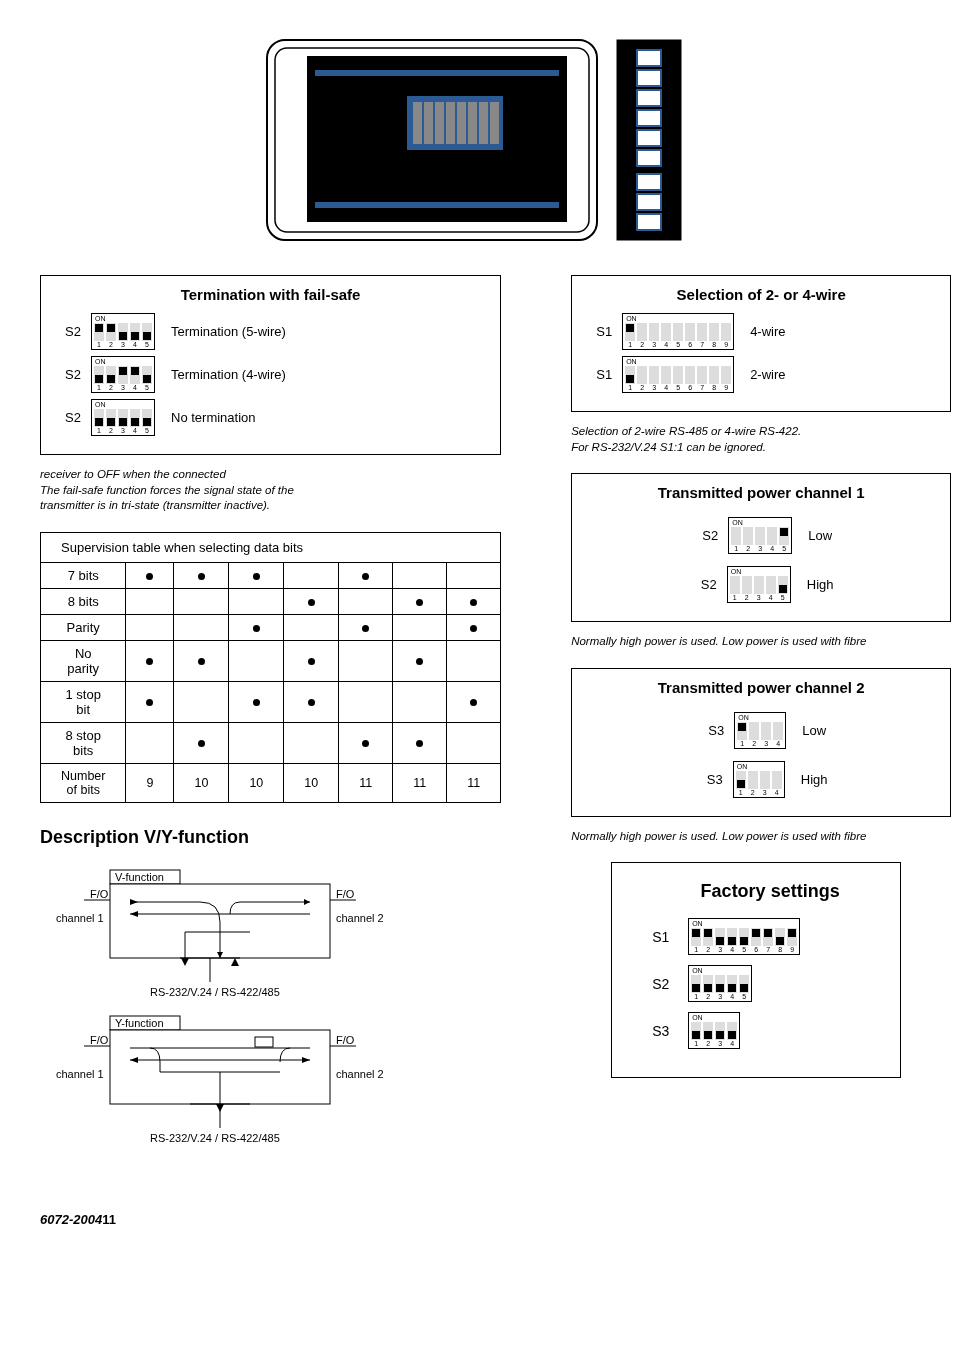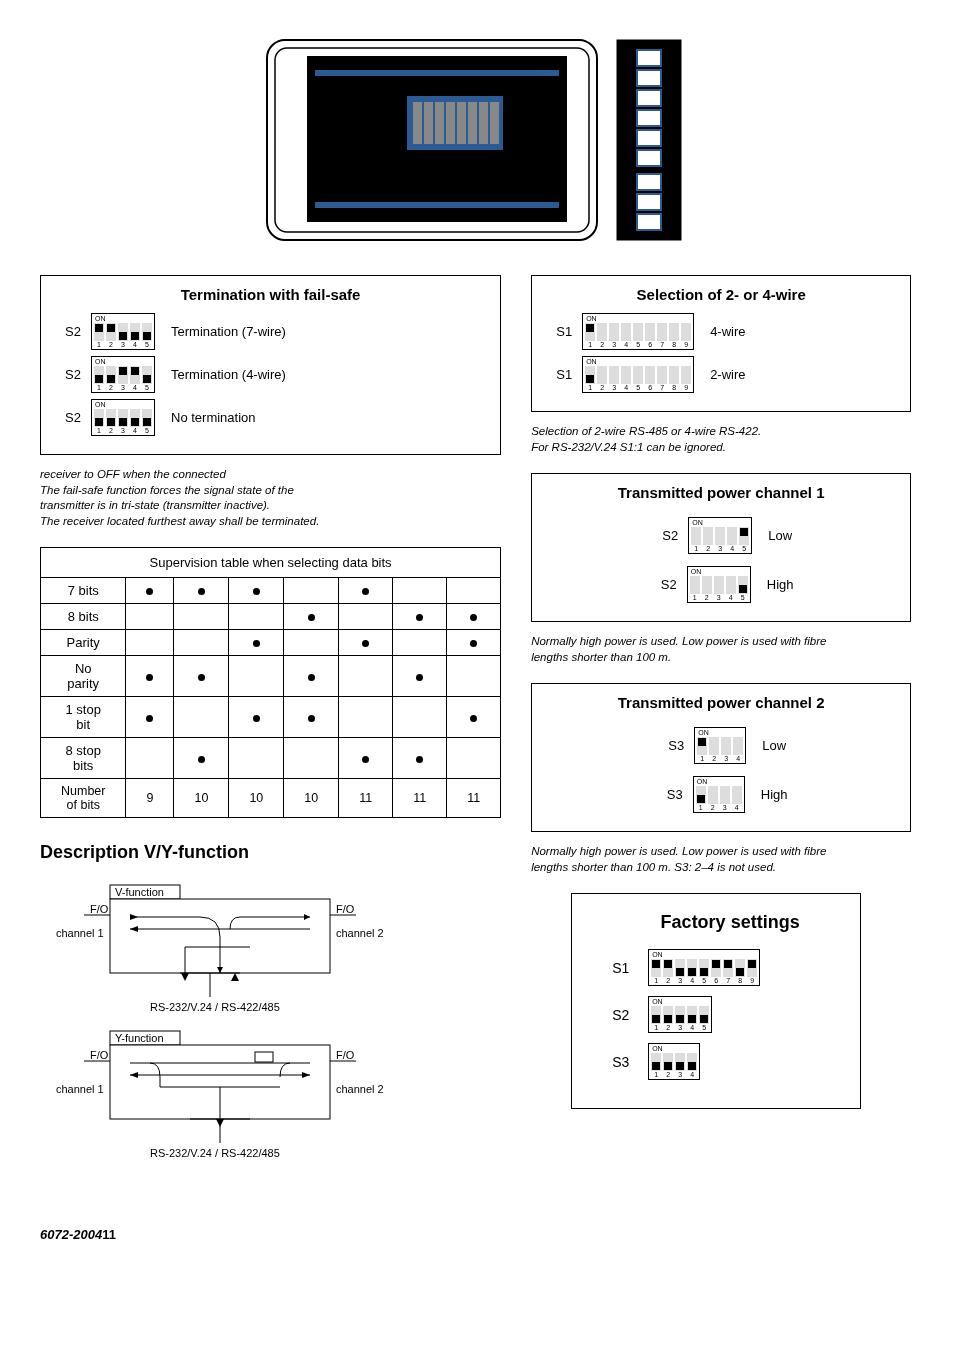--- a/index.html
+++ b/index.html
@@ -14,21 +14,21 @@
   }
   .top-figure {
     width: 440px;
     height: 220px;
     margin: 0 auto 25px auto;
     position: relative;
   }
   .top-figure svg { width: 100%; height: 100%; }
   .columns {
     display: flex;
-    gap: 20px;
+    gap: 60px;
   }
   .col { flex: 1; }
   .col-left { flex: 0 0 380px; }
   .col-right { flex: 0 0 380px; margin-left: 10px; }
   .panel {
     border: 1px solid #000;
     padding: 10px 12px 12px 12px;
     margin-bottom: 12px;
   }
   .panel-title {
@@ -98,22 +98,22 @@
     border-collapse: collapse;
     margin-bottom: 24px;
   }
   .sup-table td, .sup-table th {
     border: 1px solid #000;
     padding: 5px 20px;
     text-align: center;
     font-size: 13px;
   }
   .sup-table .sup-title {
-    text-align: center;
-    padding: 7px 4px;
+    text-align: left;
+    padding: 7px 20px;
   }
   .sup-table .row-label { text-align: center; width: 42%;}
   .sup-table .num-row td { font-size: 12.5px; }
   .dot { display:inline-block; width:7px; height:7px; border-radius:50%; background:#000; }
   h2.section-head {
     font-size: 18px;
     font-weight: bold;
     margin: 10px 0 14px 0;
   }
   .vy-diagram {
@@ -220,21 +220,21 @@
                 </div>
               </div>
     <div class="dip-nums">
                 <span>1</span>
                 <span>2</span>
                 <span>3</span>
                 <span>4</span>
                 <span>5</span>
               </div>
   </div>
-    <span class="dip-text">Termination (7-wire)</span>
+    <span class="dip-text">Termination (5-wire)</span>
   </div>
           <div class="dip-row">
     <span class="sw-label">S2</span>
     <div class="dip-box">
     <div class="dip-on-label">ON</div>
     <div class="dip-switches">
                 <div class="dip-sw down">
                   <div class="thumb"></div>
                 </div>
                 <div class="dip-sw down">
@@ -290,21 +290,20 @@
               </div>
   </div>
     <span class="dip-text">No termination</span>
   </div>
         </div>
     </div>
     <div class="caption" id="term-caption">
         <div>receiver to OFF when the connected</div>
         <div>The fail-safe function forces the signal state of the</div>
         <div>transmitter is in tri-state (transmitter inactive).</div>
-        <div>The receiver located furthest away shall be terminated.</div>
       </div>
 
     <table class="sup-table">
       <tbody>
           <tr>
             <td class="sup-title" colspan="8">Supervision table when selecting data bits</td>
           </tr>
       </tbody>
         <tbody id="sup-body">
           <tr>
@@ -566,21 +565,20 @@
                 <span>4</span>
                 <span>5</span>
               </div>
   </div>
     <span class="dip-text">High</span>
   </div>
         </div>
     </div>
     <div class="caption" id="tx1-caption">
         <div>Normally high power is used. Low power is used with fibre</div>
-        <div>lengths shorter than 100 m.</div>
       </div>
 
     <div class="panel">
       <div class="panel-title">Transmitted power channel 2</div>
       <div class="centered-rows" id="tx2-rows">
           <div class="dip-row">
     <span class="sw-label">S3</span>
     <div class="dip-box">
     <div class="dip-on-label">ON</div>
     <div class="dip-switches">
@@ -618,21 +616,20 @@
                 <span>3</span>
                 <span>4</span>
               </div>
   </div>
     <span class="dip-text">High</span>
   </div>
         </div>
     </div>
     <div class="caption" id="tx2-caption">
         <div>Normally high power is used. Low power is used with fibre</div>
-        <div>lengths shorter than 100 m. S3: 2–4 is not used.</div>
       </div>
 
     <div class="factory-panel">
       <div class="factory-title">Factory settings</div>
       <div id="factory-rows">
           <div class="factory-row">
     <span class="sw-label">S1</span>
     <div class="dip-box">
     <div class="dip-on-label">ON</div>
     <div class="dip-switches">

